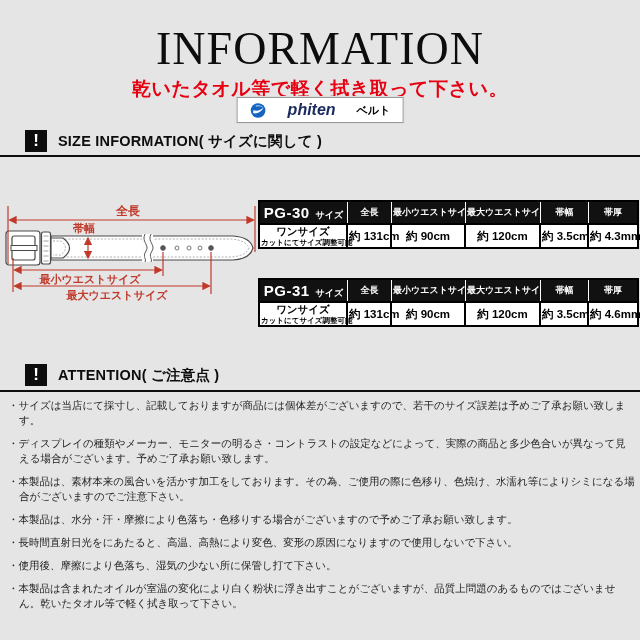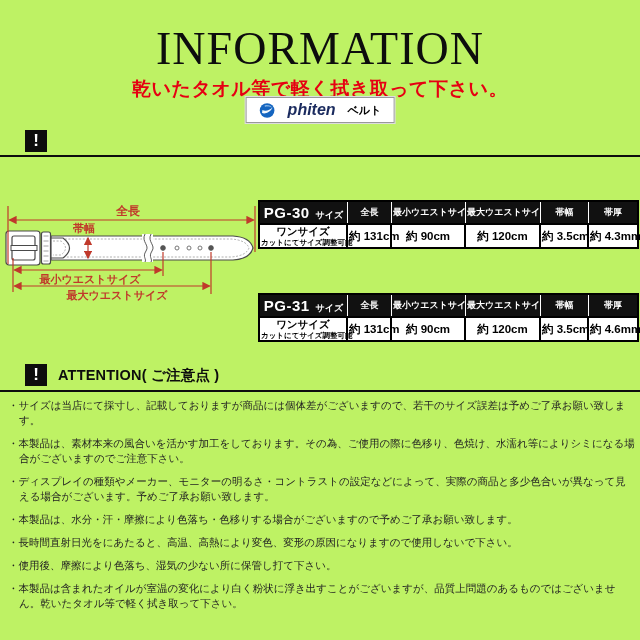--- a/index.html
+++ b/index.html
@@ -1,47 +1,47 @@
 <!DOCTYPE html>
 <html><head>
 <meta charset="utf-8">
 <style>
   * { margin:0; padding:0; box-sizing:border-box; }
   html,body { width:640px; height:640px; }
   body { font-family:"Liberation Sans", sans-serif; background:#fdfdfd; }
-  .page { position:relative; width:640px; height:640px; overflow:hidden; background:#bef264; }
+  .page { position:relative; width:640px; height:640px; overflow:hidden; background:#e5e5e5; }
 
   .title { position:absolute; top:22px; left:0; width:640px; text-align:center;
            font-family:"Liberation Serif", serif; font-size:46px; font-weight:400;
            letter-spacing:1px; color:#0d0d0d; }
   .subtitle { position:absolute; top:76px; left:0; width:640px; text-align:center;
               font-size:19px; font-weight:bold; color:#e60012; letter-spacing:0.5px; }
   .logo-box { position:absolute; top:97px; left:50%; transform:translateX(-50%);
               background:#fff; border:1px solid #999; box-shadow:0 0 0 1px #ddd;
-              height:26px; padding:0 12px; display:flex; align-items:center; gap:12px; }
+              height:26px; padding:0 12px; display:flex; align-items:center; gap:21px; }
   .logo-mark { width:17px; height:17px; display:inline-block; }
   .logo-brand { font-size:16px; font-weight:bold; font-style:italic; color:#1a2a5e; letter-spacing:0; }
   .logo-suffix { font-size:11px; font-weight:bold; color:#000; }
 
   .sec-head { position:absolute; left:25px; display:flex; align-items:center; gap:11px; }
   .sec-head.size { top:130px; }
   .sec-head.attn { top:364px; }
   .alert-box { width:22px; height:22px; background:#0d0d0d; color:#fff; display:flex;
                align-items:center; justify-content:center; font-size:17px; font-weight:bold; }
   .sec-title { font-size:14.5px; font-weight:bold; color:#0d0d0d; letter-spacing:0.2px; }
   .sec-line { position:absolute; left:0; width:640px; height:2px; background:#0d0d0d; }
   .sec-line.size { top:155px; }
   .sec-line.attn { top:390px; }
 
   .diagram { position:absolute; left:0; top:198px; width:258px; height:112px; }
 
   .spec { position:absolute; left:258px; width:381px; border-collapse:separate; border-spacing:0;
           border:2px solid #000; background:#000; table-layout:fixed; }
   .spec.t1 { top:200px; }
-  .spec.t2 { top:293px; }
+  .spec.t2 { top:278px; }
   .spec th { background:#111; color:#fff; border-right:1px solid #fff; height:21px;
              font-size:9px; font-weight:bold; text-align:center; vertical-align:middle;
              white-space:nowrap; overflow:hidden; padding:0 1px; }
   .spec th:last-child, .spec td:last-child { border-right:none; }
   .spec td { background:#fff; border-right:2px solid #000; border-top:2px solid #000;
              height:17px; text-align:center; vertical-align:middle; font-weight:bold;
              font-size:11.5px; color:#000; white-space:nowrap; padding:0 1px; }
   .model-cell .model { font-size:15px; font-weight:bold; letter-spacing:0.5px; margin-right:6px; }
   .model-cell .size-lab { font-size:9px; font-weight:bold; }
   .ws-label { display:block; font-size:10.5px; font-weight:bold; line-height:13px; }
@@ -69,20 +69,21 @@
       <circle cx="10" cy="10" r="8.6" fill="#1565c0"></circle>
       <path d="M4 13 C8 14.5 14 12 16.5 6.5 C13 10 8 11 4.5 9.5 Z" fill="#ffffff" opacity="0.95"></path>
       <path d="M7 4 C11 2.8 15 4.5 16 7 C13.5 5.4 10 5 7.5 5.8 Z" fill="#9cc4ea" opacity="0.8"></path>
     </svg>
     <span class="logo-brand">phiten</span>
     <span class="logo-suffix">ベルト</span>
   </div>
 
   <div class="sec-head size">
     <div class="alert-box">!</div>
+    <div class="sec-title">SIZE INFORMATION( サイズに関して )</div>
   </div>
   <div class="sec-line size"></div>
 
   <svg class="diagram" viewBox="0 0 258 112">
     <defs>
       <marker id="ar" viewBox="0 0 10 10" refX="8.5" refY="5" markerWidth="7" markerHeight="7" orient="auto-start-reverse">
         <path d="M0,0 L10,5 L0,10 z" fill="#c0392b"></path>
       </marker>
     </defs>
 
@@ -196,21 +197,21 @@
     </table>
 
   <div class="sec-head attn">
     <div class="alert-box">!</div>
     <div class="sec-title">ATTENTION( ご注意点 )</div>
   </div>
   <div class="sec-line attn"></div>
 
   <div class="attn-list">
     <div class="attn-item">・サイズは当店にて採寸し、記載しておりますが商品には個体差がございますので、若干のサイズ誤差は予めご了承お願い致します。</div>
+    <div class="attn-item">・ディスプレイの種類やメーカー、モニターの明るさ・コントラストの設定などによって、実際の商品と多少色合いが異なって見える場合がございます。予めご了承お願い致します。</div>
     <div class="attn-item">・本製品は、素材本来の風合いを活かす加工をしております。その為、ご使用の際に色移り、色焼け、水濡れ等によりシミになる場合がございますのでご注意下さい。</div>
-    <div class="attn-item">・ディスプレイの種類やメーカー、モニターの明るさ・コントラストの設定などによって、実際の商品と多少色合いが異なって見える場合がございます。予めご了承お願い致します。</div>
     <div class="attn-item">・本製品は、水分・汗・摩擦により色落ち・色移りする場合がございますので予めご了承お願い致します。</div>
     <div class="attn-item">・長時間直射日光をにあたると、高温、高熱により変色、変形の原因になりますので使用しないで下さい。</div>
     <div class="attn-item">・使用後、摩擦により色落ち、湿気の少ない所に保管し打て下さい。</div>
     <div class="attn-item">・本製品は含まれたオイルが室温の変化により白く粉状に浮き出すことがございますが、品質上問題のあるものではございません。乾いたタオル等で軽く拭き取って下さい。</div>
   </div>
 
 </div>
 
 </body></html>

